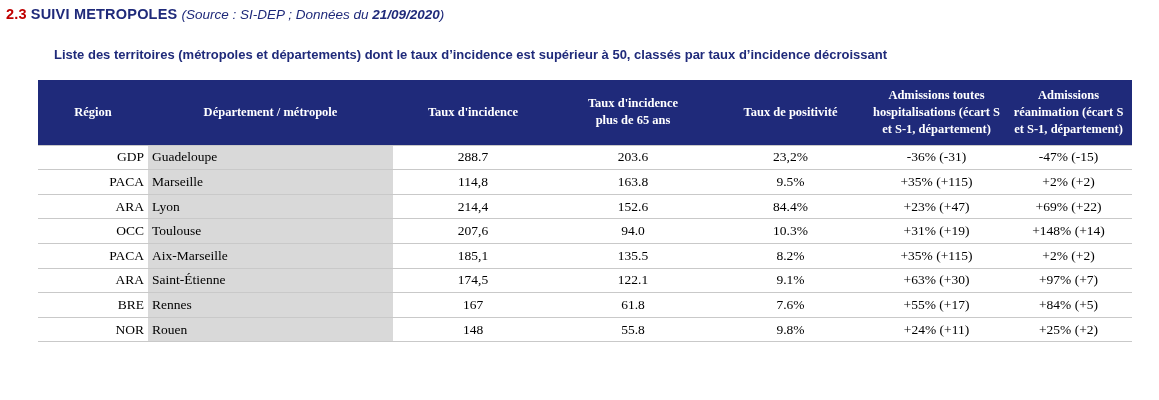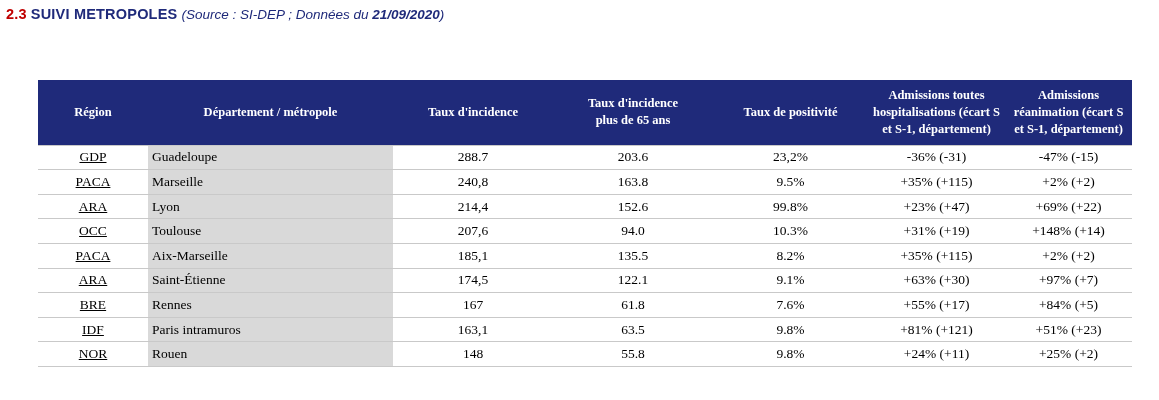--- a/index.html
+++ b/index.html
@@ -95,22 +95,21 @@
   }
   table.data tbody td {
     font-size: 13.5px;
     height: 23.6px;
     padding: 0 4px;
     border-top: 1px solid #c9c9c9;
     border-bottom: 1px solid #c9c9c9;
     vertical-align: middle;
   }
   tbody tr td.c-region {
-    text-align: center;
-    text-decoration: underline;
+    text-align: right;
   }
   tbody tr td.c-dep {
     text-align: left;
     background: #d9d9d9;
   }
   tbody tr td.c-num {
     text-align: center;
   }
 
   
@@ -126,20 +125,21 @@
 <body>
 
 <div class="page">
 
   <div class="section-heading">
     <span class="sec-num">2.3</span>
     <span class="sec-title">SUIVI METROPOLES</span>
     <span class="sec-source"><span>(Source : SI-DEP ; Données du </span><b>21/09/2020</b><span>)</span></span>
   </div>
 
+  <div class="table-caption">Liste des territoires (métropoles et départements) dont le taux d’incidence est supérieur à 50, classés par taux d’incidence décroissant</div>
 
   <div class="table-wrap">
     <table class="data">
       <colgroup>
         <col class="w-region">
         <col class="w-dep">
         <col class="w-ti">
         <col class="w-ti65">
         <col class="w-pos">
         <col class="w-hosp">
@@ -171,32 +171,32 @@
             <td class="c-dep">Guadeloupe</td>
             <td class="c-num">288.7</td>
             <td class="c-num">203.6</td>
             <td class="c-num">23,2%</td>
             <td class="c-num">-36% (-31)</td>
             <td class="c-num">-47% (-15)</td>
           </tr>
           <tr>
             <td class="c-region">PACA</td>
             <td class="c-dep">Marseille</td>
-            <td class="c-num">240,8</td>
+            <td class="c-num">114,8</td>
             <td class="c-num">163.8</td>
             <td class="c-num">9.5%</td>
             <td class="c-num">+35% (+115)</td>
             <td class="c-num">+2% (+2)</td>
           </tr>
           <tr>
             <td class="c-region">ARA</td>
             <td class="c-dep">Lyon</td>
             <td class="c-num">214,4</td>
             <td class="c-num">152.6</td>
-            <td class="c-num">99.8%</td>
+            <td class="c-num">84.4%</td>
             <td class="c-num">+23% (+47)</td>
             <td class="c-num">+69% (+22)</td>
           </tr>
           <tr>
             <td class="c-region">OCC</td>
             <td class="c-dep">Toulouse</td>
             <td class="c-num">207,6</td>
             <td class="c-num">94.0</td>
             <td class="c-num">10.3%</td>
             <td class="c-num">+31% (+19)</td>
@@ -223,29 +223,20 @@
           <tr>
             <td class="c-region">BRE</td>
             <td class="c-dep">Rennes</td>
             <td class="c-num">167</td>
             <td class="c-num">61.8</td>
             <td class="c-num">7.6%</td>
             <td class="c-num">+55% (+17)</td>
             <td class="c-num">+84% (+5)</td>
           </tr>
           <tr>
-            <td class="c-region">IDF</td>
-            <td class="c-dep">Paris intramuros</td>
-            <td class="c-num">163,1</td>
-            <td class="c-num">63.5</td>
-            <td class="c-num">9.8%</td>
-            <td class="c-num">+81% (+121)</td>
-            <td class="c-num">+51% (+23)</td>
-          </tr>
-          <tr>
             <td class="c-region">NOR</td>
             <td class="c-dep">Rouen</td>
             <td class="c-num">148</td>
             <td class="c-num">55.8</td>
             <td class="c-num">9.8%</td>
             <td class="c-num">+24% (+11)</td>
             <td class="c-num">+25% (+2)</td>
           </tr>
         </tbody>
     </table>

